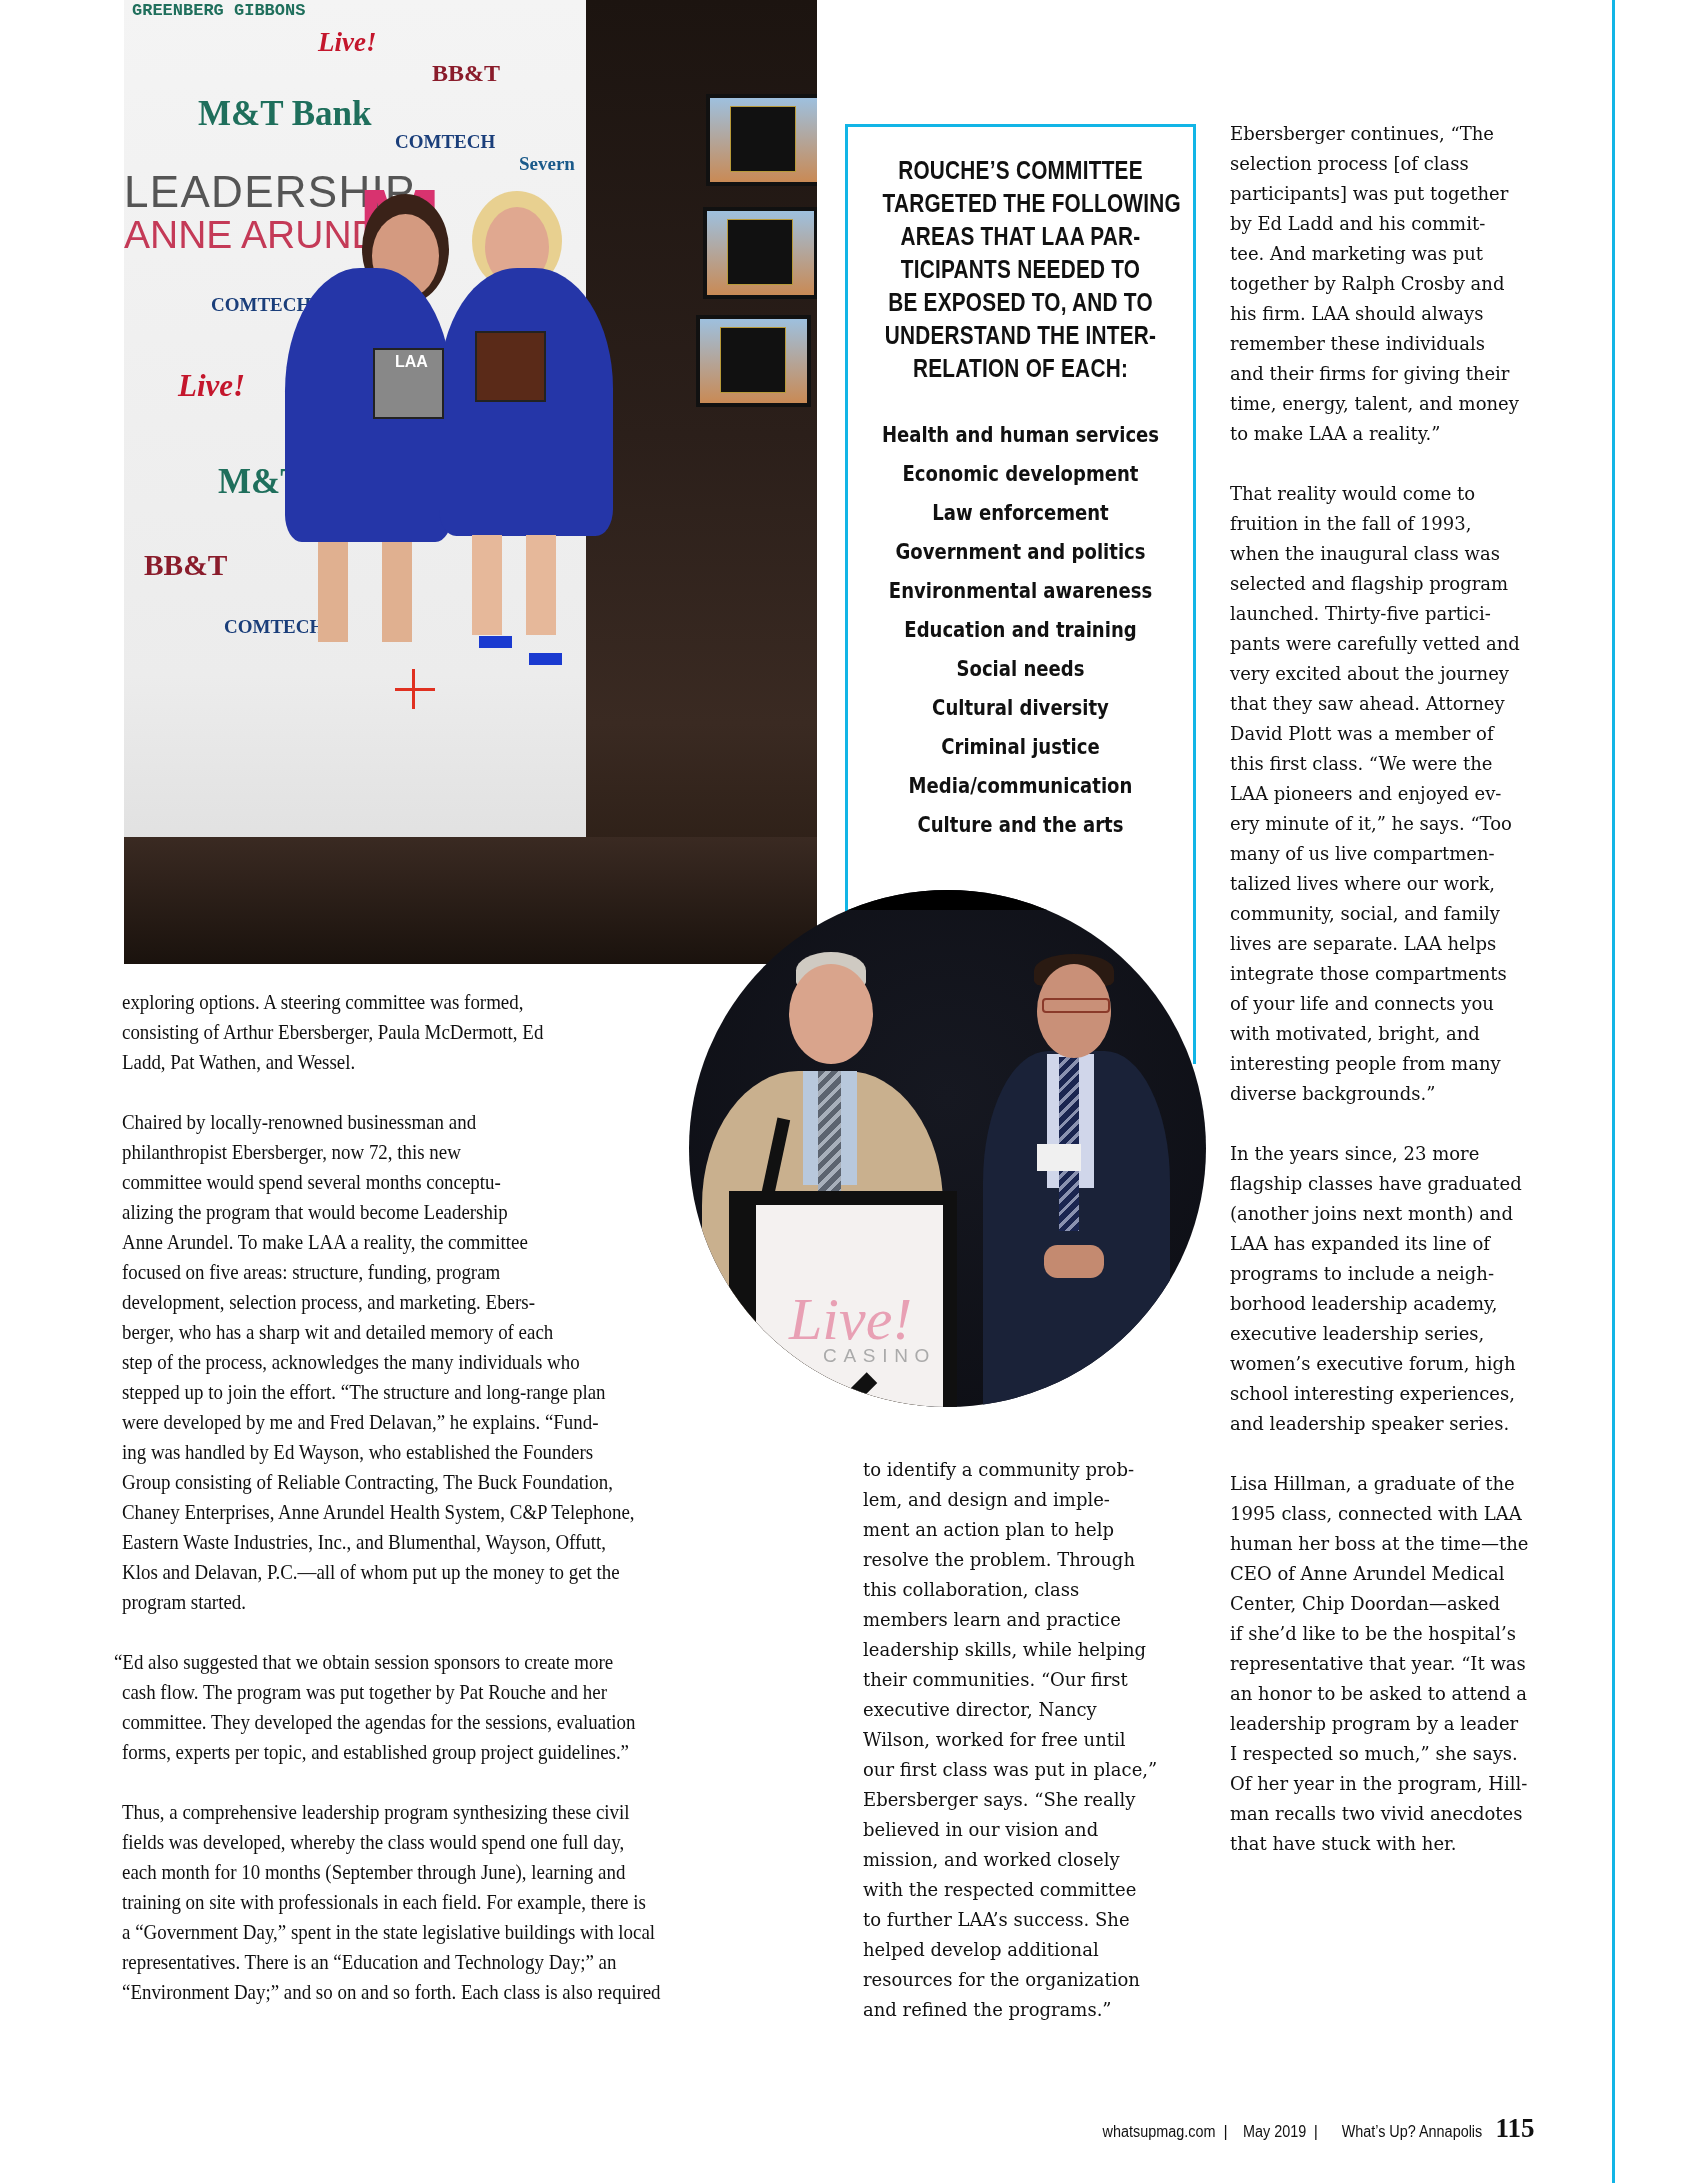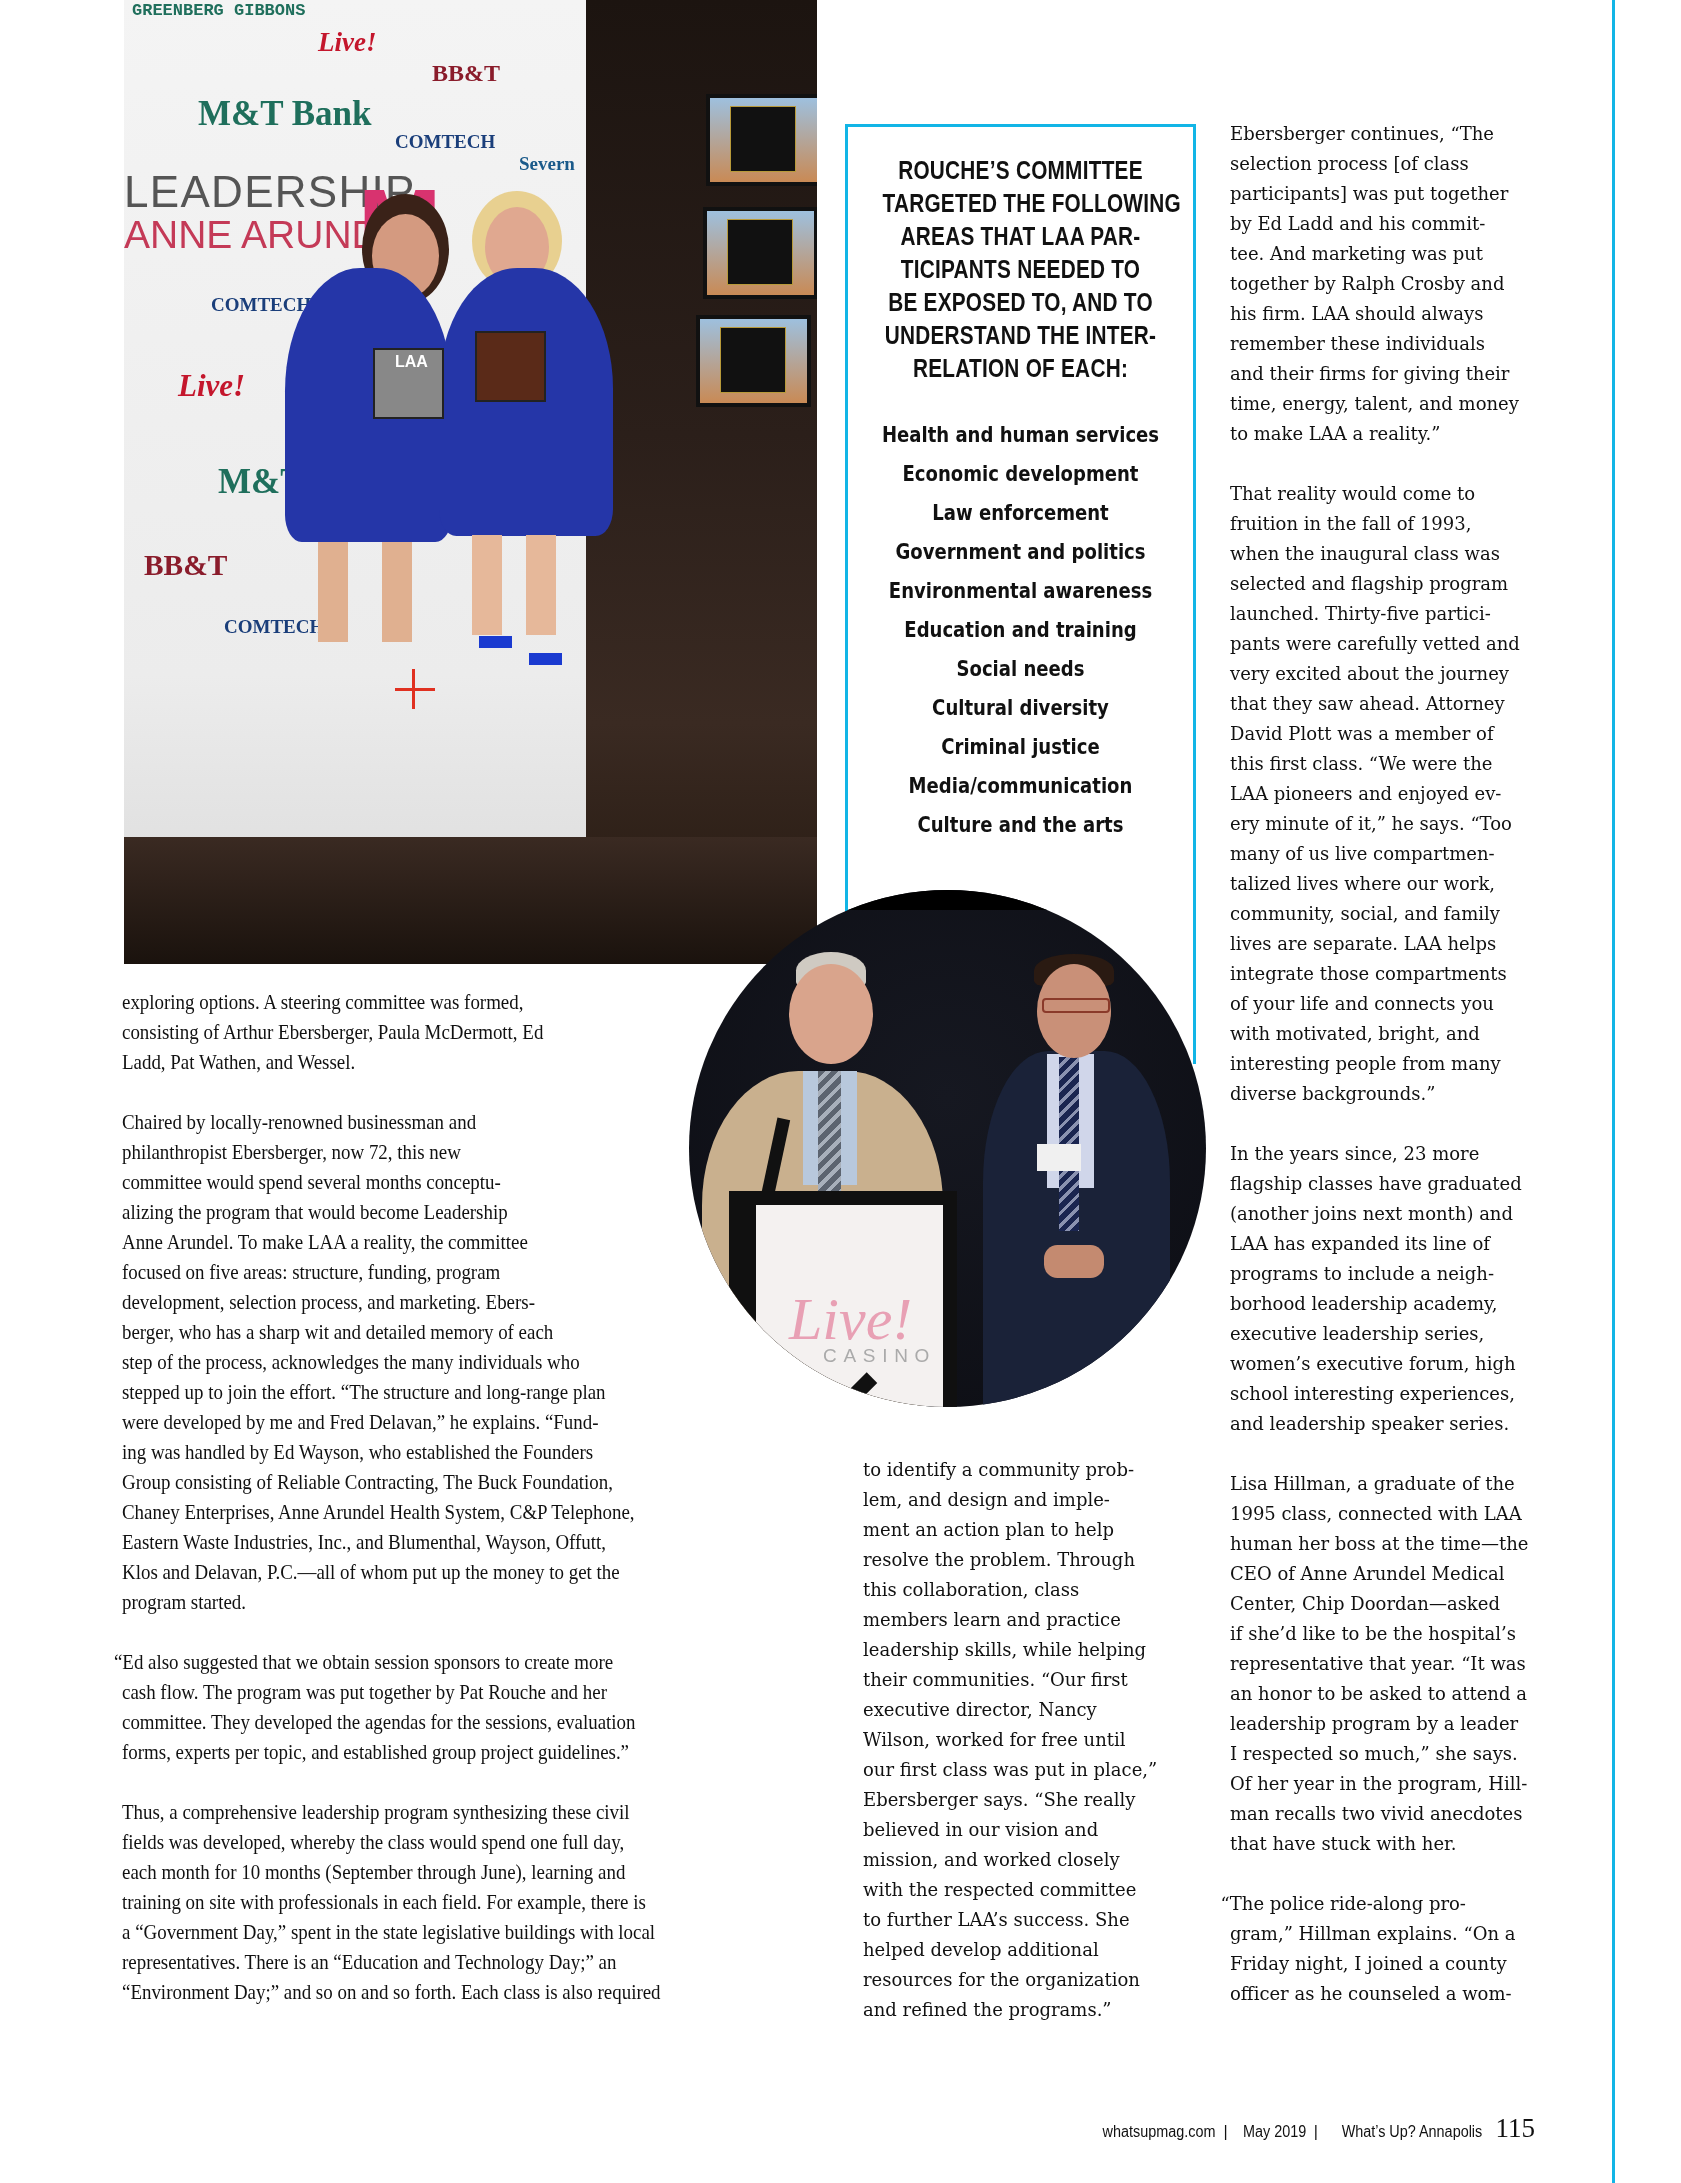--- a/index.html
+++ b/index.html
@@ -75,21 +75,21 @@
   .col-left { left: 122px; top: 987px; width: 696px; font-family: "Liberation Serif", serif; font-size: 22px; transform: scaleX(0.86); transform-origin: left top; width: 810px; }
   .col-mid { left: 863px; top: 1455px; width: 315px; font-family: "DejaVu Serif", serif; font-size: 18px; }
   .col-right { left: 1230px; top: 119px; width: 328px; font-family: "DejaVu Serif", serif; font-size: 18px; }
   .line { display: block; white-space: nowrap; }
   .hang { margin-left: -9.4px; }
 
   
   .footer { position: absolute; left: 1090px; top: 2113px; display: flex; align-items: baseline; gap: 0; }
   .footer-text { font-family: "Liberation Sans", sans-serif; font-size: 16px; color: #111; transform: scaleX(0.9); transform-origin: right center; }
   .footer-sep { font-family: "Liberation Sans", sans-serif; font-size: 16px; color: #111; margin: 0 8px; }
-  .page-num { font-family: "Liberation Serif", serif; font-weight: normal; font-size: 27px; margin-left: 13.4px; color: #111; }
+  .page-num { font-family: "Liberation Serif", serif; font-weight: bold; font-size: 27px; margin-left: 13.4px; color: #111; }
 </style>
 </head>
 <body>
 
 <div class="page">
 
   <div class="edge-rule"></div>
 
   <div class="photo-awards">
     <div class="backdrop">
@@ -317,26 +317,20 @@
         <span class="line">Center, Chip Doordan—asked</span>
         <span class="line">if she’d like to be the hospital’s</span>
         <span class="line">representative that year. “It was</span>
         <span class="line">an honor to be asked to attend a</span>
         <span class="line">leadership program by a leader</span>
         <span class="line">I respected so much,” she says.</span>
         <span class="line">Of her year in the program, Hill-</span>
         <span class="line">man recalls two vivid anecdotes</span>
         <span class="line">that have stuck with her.</span>
       </p>
-      <p>
-        <span class="line hang">“The police ride-along pro-</span>
-        <span class="line">gram,” Hillman explains. “On a</span>
-        <span class="line">Friday night, I joined a county</span>
-        <span class="line">officer as he counseled a wom-</span>
-      </p>
     </div>
 
   <div class="footer">
     <span class="footer-text">whatsupmag.com</span>
     <span class="footer-sep">|</span>
     <span class="footer-text">May 2019</span>
     <span class="footer-sep">|</span>
     <span class="footer-text">What’s Up? Annapolis</span>
     <span class="page-num">115</span>
   </div>

